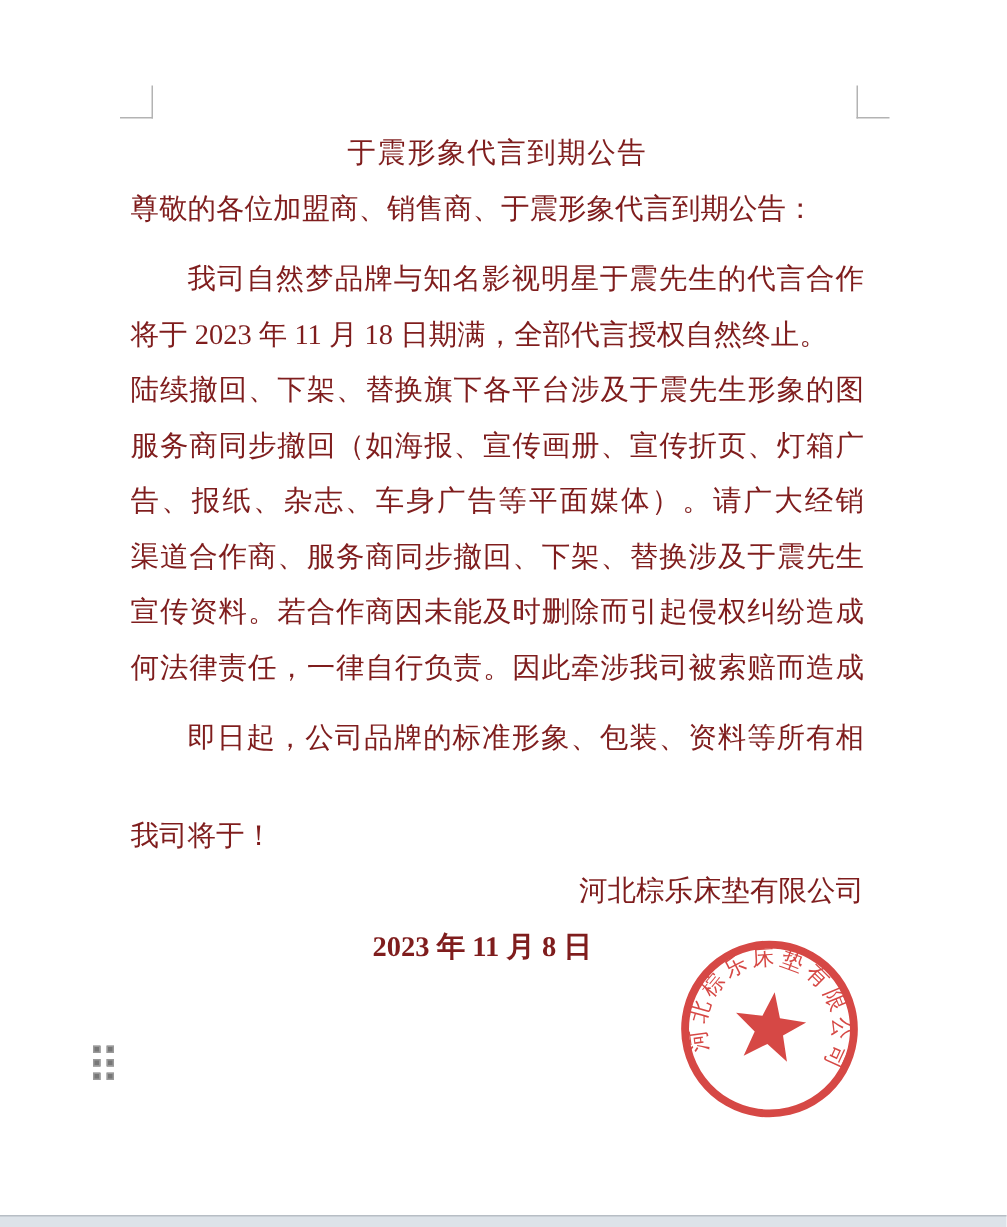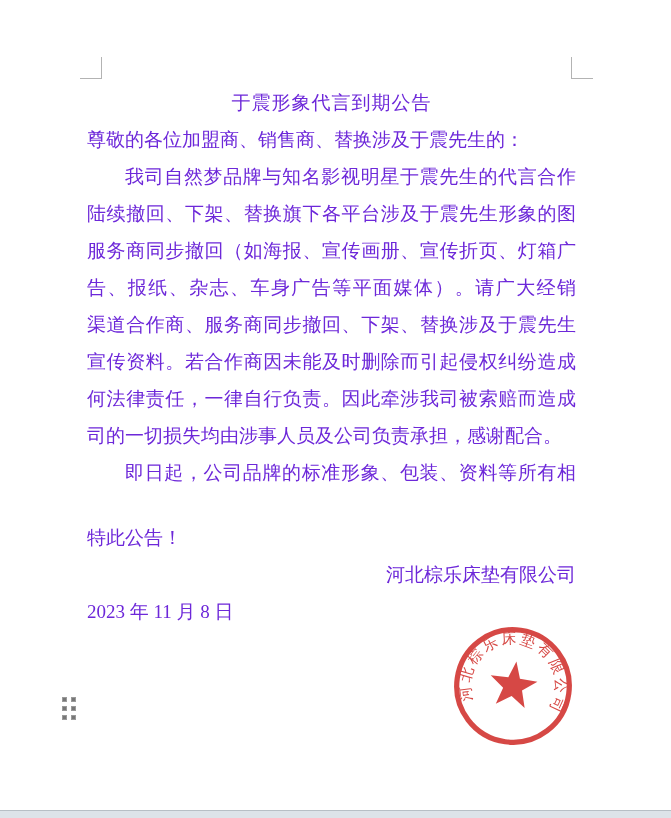--- a/index.html
+++ b/index.html
@@ -38,38 +38,38 @@
     width: 21px; height: 21px;
     border-left: 1px solid #b3b3b3;
     border-bottom: 1px solid #b3b3b3;
   }
   .content {
     position: absolute;
     left: 87px; top: 84px;
     width: 489px;
     font-size: 19px;
     line-height: 37px;
-    color: #6d28d9;
+    color: #7f1d1d;
   }
   .doc-title {
     text-align: center;
     height: 37px;
     letter-spacing: 1px;
   }
   .line { height: 37px; white-space: nowrap; }
   .just {
     white-space: normal;
     text-align: justify;
     text-align-last: justify;
     overflow: hidden;
   }
-  .ind { padding-left: 38px; }
+  .ind { padding-left: 38px; margin-top: 10px; }
   .closing { margin-top: 28px; }
   .company-line { text-align: right; }
-  .date-line { text-align: left; padding-right: 20px; }
+  .date-line { text-align: center; padding-right: 20px; font-weight: bold; }
 
   
   .seal {
     position: absolute;
     left: 451px; top: 624px;
     width: 124px; height: 124px;
     opacity: 0.9;
     mix-blend-mode: multiply;
     pointer-events: none;
   }
@@ -92,31 +92,31 @@
 </head>
 <body>
 
 <div class="page-surface">
 
   <div class="crop-tl"></div>
   <div class="crop-tr"></div>
 
   <div class="content">
     <div class="doc-title">于震形象代言到期公告</div>
-    <div class="line">尊敬的各位加盟商、销售商、替换涉及于震先生的：</div>
+    <div class="line">尊敬的各位加盟商、销售商、于震形象代言到期公告：</div>
     <div class="line just ind">我司自然梦品牌与知名影视明星于震先生的代言合作</div>
+    <div class="line">将于 2023 年 11 月 18 日期满，全部代言授权自然终止。</div>
     <div class="line just">陆续撤回、下架、替换旗下各平台涉及于震先生形象的图片、</div>
     <div class="line just">服务商同步撤回（如海报、宣传画册、宣传折页、灯箱广</div>
     <div class="line just">告、报纸、杂志、车身广告等平面媒体）。请广大经销商、</div>
     <div class="line just">渠道合作商、服务商同步撤回、下架、替换涉及于震先生的</div>
     <div class="line just">宣传资料。若合作商因未能及时删除而引起侵权纠纷造成任</div>
     <div class="line just">何法律责任，一律自行负责。因此牵涉我司被索赔而造成我</div>
-    <div class="line">司的一切损失均由涉事人员及公司负责承担，感谢配合。</div>
     <div class="line just ind">即日起，公司品牌的标准形象、包装、资料等所有相关</div>
-    <div class="line closing">特此公告！</div>
+    <div class="line closing">我司将于！</div>
     <div class="line company-line">河北棕乐床垫有限公司</div>
     <div class="line date-line">2023 年 11 月 8 日</div>
   </div>
 
   <svg class="seal" viewBox="0 0 130 130" xmlns="http://www.w3.org/2000/svg">
     <g transform="rotate(8 65 65)">
       <circle cx="65" cy="65" r="59" fill="none" stroke="#d23430" stroke-width="5.5"></circle>
       <path fill="#d23430" d="M65,39 L71.17,56.51 L89.73,56.97 L74.99,68.24 L80.28,86.03 L65,75.5 L49.72,86.03 L55.01,68.24 L40.27,56.97 L58.83,56.51 Z"></path>
       <defs>
         <path id="sealArc" d="M 26.03,87.5 A 45,45 0 1,1 103.97,87.5" fill="none"></path>

